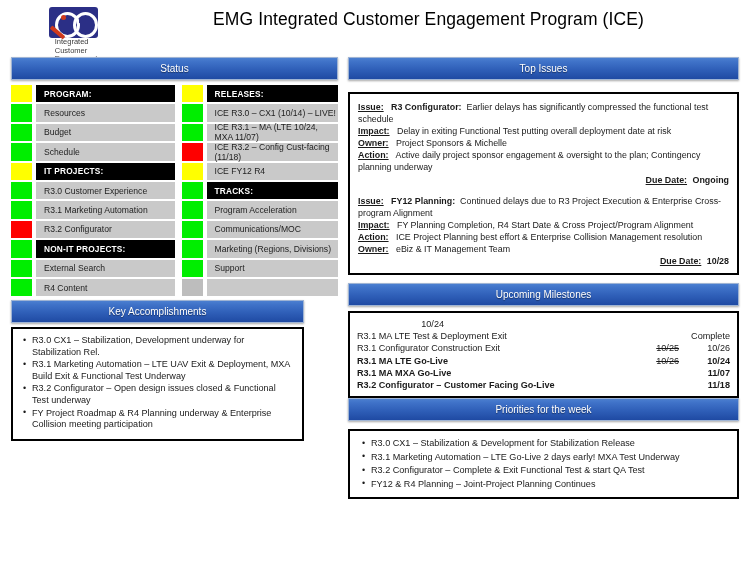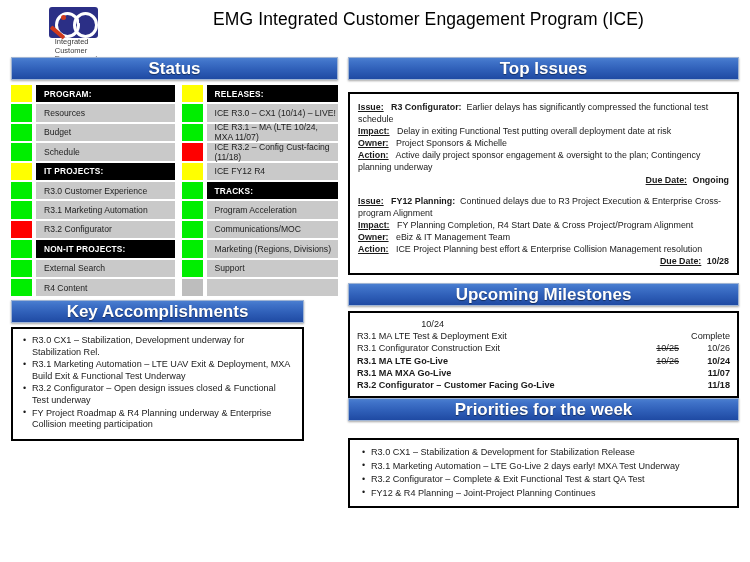--- a/index.html
+++ b/index.html
@@ -28,21 +28,21 @@
   .title{
     position:absolute;left:0;top:9px;width:750px;text-align:center;
     font-size:17.5px;color:#000;letter-spacing:.1px;
   }
   .title-shift{display:inline-block;margin-left:107px;}
 
   
   .banner{
     background:linear-gradient(to bottom,#4b7fd0 0%,#3f72c8 18%,#2f5fb8 55%,#1f4aa3 100%);
     border:1px solid #9fb4d4;
-    color:#ffffff;text-align:left;font-size:17px;font-weight:700;
+    color:#ffffff;text-align:left;font-size:10px;font-weight:400;
     text-shadow:0 1px 1px rgba(0,0,0,.45);
     display:flex;align-items:center;justify-content:center;
     box-shadow:0 1px 2px rgba(0,0,0,.35);
     box-sizing:border-box;
   }
   .panel-box{
     border:2px solid #000;background:#fff;box-sizing:border-box;
   }
 
   
@@ -94,21 +94,21 @@
   .ms-row .ms-name{flex:1;white-space:nowrap;}
   .ms-row .ms-old{
     width:36px;text-align:right;text-decoration:line-through;margin-right:7px;font-weight:normal;color:#1a1a1a;
   }
   .ms-row .ms-date{width:44px;text-align:right;}
   .ms-row.bold .ms-name,.ms-row.bold .ms-date{font-weight:bold;}
 
   
   #priorities{position:absolute;left:348px;top:398px;width:391px;}
   #priorities .banner{height:23px;}
-  #priorities .panel-box{margin-top:17px;padding:6px 8px 6px 10px;}
+  #priorities .panel-box{margin-top:8px;padding:6px 8px 6px 10px;}
   #priorities ul.bullets li{font-size:9.1px;line-height:12.6px;}
 </style>
 </head>
 <body>
 
 <div class="hdr">
   <div class="logo">
     <div class="logo-mark">
       <div class="ring"></div>
         <div class="ring2"></div>
@@ -243,22 +243,22 @@
       <div class="issue">
         <div><span class="lbl">Issue:</span>&nbsp;&nbsp; <span class="bold">R3 Configurator:</span>&nbsp; <span>Earlier delays has significantly compressed the functional test schedule</span></div>
         <div><span class="lbl">Impact:</span>&nbsp;&nbsp; <span>Delay in exiting Functional Test putting overall deployment date at risk</span></div>
         <div><span class="lbl">Owner:</span>&nbsp;&nbsp; <span>Project Sponsors &amp;  Michelle</span></div>
         <div><span class="lbl">Action:</span>&nbsp;&nbsp; <span>Active daily project sponsor engagement &amp; oversight to the plan;  Contingency planning underway</span></div>
         <div class="due"><span class="lbl">Due Date:</span> <span class="bold">Ongoing</span></div>
       </div>
       <div class="issue">
         <div><span class="lbl">Issue:</span>&nbsp;&nbsp; <span class="bold">FY12 Planning:</span>&nbsp; <span>Continued delays due to R3 Project Execution &amp; Enterprise Cross-program Alignment</span></div>
         <div><span class="lbl">Impact:</span>&nbsp;&nbsp; <span>FY Planning Completion, R4 Start Date &amp; Cross Project/Program Alignment</span></div>
+        <div><span class="lbl">Action:</span>&nbsp;&nbsp; <span>ICE Project Planning best effort &amp; Enterprise Collision Management resolution</span></div>
         <div><span class="lbl">Owner:</span>&nbsp;&nbsp; <span>eBiz &amp; IT Management Team</span></div>
-        <div><span class="lbl">Action:</span>&nbsp;&nbsp; <span>ICE Project Planning best effort &amp; Enterprise Collision Management resolution</span></div>
         <div class="due"><span class="lbl">Due Date:</span> <span class="bold">10/28</span></div>
       </div>
     </div>
 </section>
 
 <section id="milestones">
   <div class="banner">Upcoming Milestones</div>
   <div class="panel-box" id="milestones-box">
       <div class="ms-row">
         <div class="ms-old"></div>

